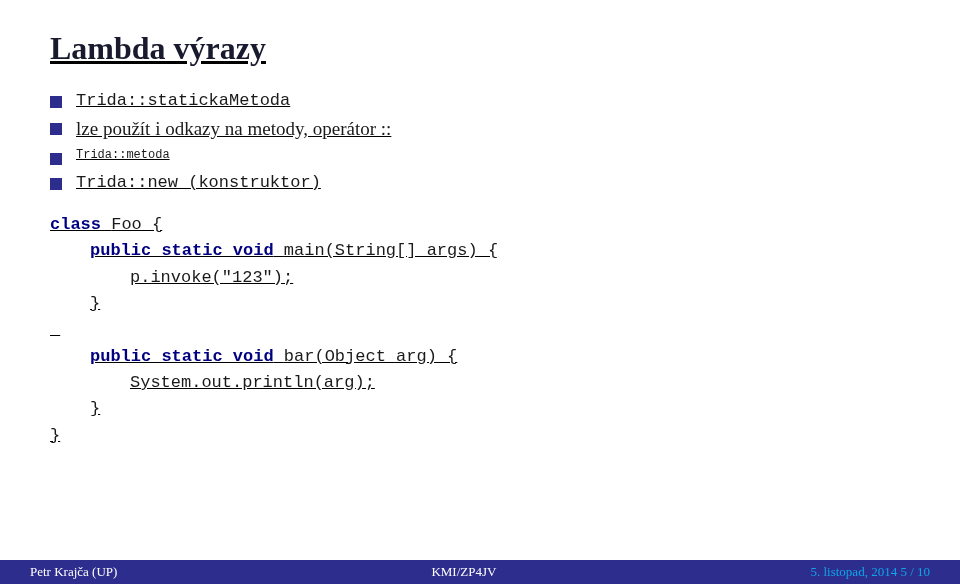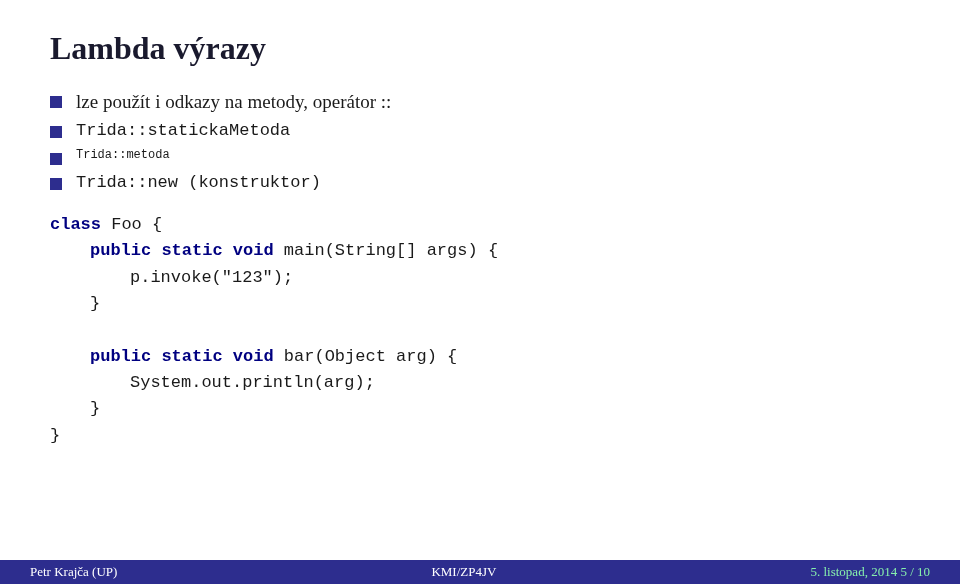--- a/index.html
+++ b/index.html
@@ -15,20 +15,21 @@
       font-family: 'Georgia', serif;
       overflow: hidden;
       position: relative;
     }
 
     .slide {
       width: 836px;
       height: 544px;
       padding: 30px 50px 4px 50px;
       position: relative;
+      text-decoration: underline;
     }
 
     .title {
       font-size: 32px;
       font-weight: bold;
       color: #1a1a2e;
       margin-bottom: 24px;
       font-family: 'Georgia', serif;
     }
 
@@ -91,21 +92,21 @@
       font-family: 'Georgia', serif;
     }
 
     .footer-center {
       color: #ffffff;
       font-size: 13px;
       font-family: 'Georgia', serif;
     }
 
     .footer-right {
-      color: #86efac;
+      color: #0ea5e9;
       font-size: 13px;
       font-family: 'Georgia', serif;
     }
 
     .indent1 {
       padding-left: 40px;
     }
 
     .indent2 {
       padding-left: 80px;
@@ -113,25 +114,25 @@
   </style>
 </head>
 <body>
 
 <div class="slide">
   <h1 class="title">Lambda výrazy</h1>
 
   <ul class="bullet-list">
     <li>
       <span class="bullet-square"></span>
-      <span>lze použít i odkazy na metody, operátor ::</span>
+      <span style="font-family: 'Courier New', monospace; font-size: 17px;">Trida::statickaMetoda</span>
     </li>
     <li>
       <span class="bullet-square"></span>
-      <span style="font-family: 'Courier New', monospace; font-size: 17px;">Trida::statickaMetoda</span>
+      <span>lze použít i odkazy na metody, operátor ::</span>
     </li>
     <li>
       <span class="bullet-square"></span>
       <span style="font-family: 'Courier New', monospace; font-size: 12px;">Trida::metoda</span>
     </li>
     <li>
       <span class="bullet-square"></span>
       <span style="font-family: 'Courier New', monospace; font-size: 17px;">Trida::new (konstruktor)</span>
     </li>
   </ul>

